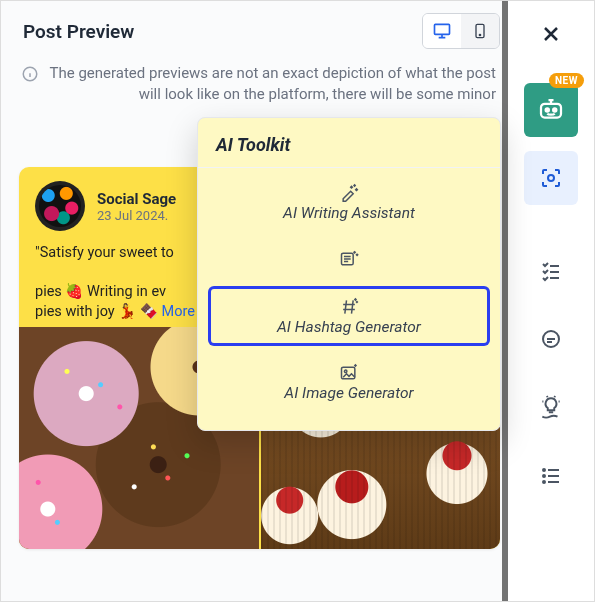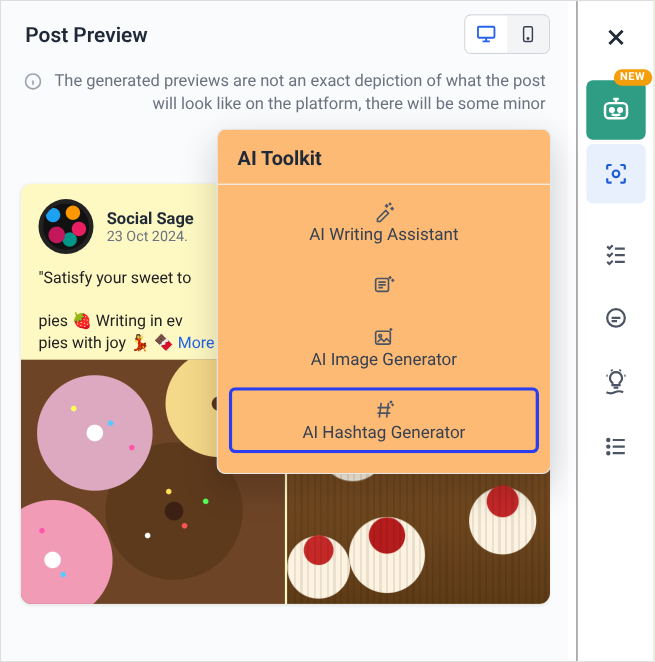--- a/index.html
+++ b/index.html
@@ -1,33 +1,33 @@
 <!DOCTYPE html>
 <html><head>
 <meta charset="utf-8">
 <style>
   * { box-sizing: border-box; margin: 0; padding: 0; font-family: -apple-system, BlinkMacSystemFont, "Segoe UI", Roboto, Arial, sans-serif; }
   body { background: #fff; width: 595px; height: 602px; overflow: hidden; position: relative; border: 1px solid #ddd; }
 
   .main-col { position: absolute; left: 0; top: 0; right: 78px; bottom: 0; background: #fafbfc; }
-  .side-col { position: absolute; right: 0; top: 0; width: 70px; bottom: 0; background: #fff; border-left: 1px solid #737373; display: flex; flex-direction: column; align-items: center; padding-top: 6px; gap: 4px; }
+  .side-col { position: absolute; right: 0; top: 0; width: 92px; bottom: 0; background: #fff; border-left: 6px solid #737373; display: flex; flex-direction: column; align-items: center; padding-top: 6px; gap: 14px; }
 
   
   .header { display: flex; align-items: center; padding: 12px 16px 12px 22px; }
   .header-title { font-size: 19px; font-weight: 600; color: #1f2937; flex: 1; }
   .device-toggle { display: flex; border: 1px solid #d1d5db; border-radius: 6px; overflow: hidden; }
   .device-btn { width: 38px; height: 34px; display: flex; align-items: center; justify-content: center; background: #fff; cursor: pointer; color: #2563eb; }
   .device-btn.active { background: #f3f4f6; color: #374151; }
 
   
   .notice { display: flex; padding: 2px 20px 8px 20px; gap: 8px; color: #6b7280; font-size: 15px; line-height: 1.4; text-align: right; }
   .notice-icon { color: #9ca3af; flex-shrink: 0; margin-top: 2px; }
 
   
-  .post-card { margin: 54px 16px 0 18px; background: #fef9c3; border-radius: 10px; box-shadow: 0 1px 3px rgba(0,0,0,0.08); overflow: hidden; position: relative; }
+  .post-card { margin: 54px 16px 0 18px; background: #fde047; border-radius: 10px; box-shadow: 0 1px 3px rgba(0,0,0,0.08); overflow: hidden; position: relative; }
   .post-head { display: flex; align-items: center; gap: 12px; padding: 14px 16px 8px 16px; }
   .avatar { width: 50px; height: 50px; border-radius: 50%; background: #222; position: relative; overflow: hidden; flex-shrink: 0; }
   .avatar::before { content: ""; position: absolute; inset: 4px; background:
     radial-gradient(circle at 22% 25%, #1da1f2 0 6px, transparent 7px),
     radial-gradient(circle at 65% 20%, #ff9800 0 6px, transparent 7px),
     radial-gradient(circle at 78% 55%, #e91e63 0 6px, transparent 7px),
     radial-gradient(circle at 30% 68%, #c2185b 0 7px, transparent 8px),
     radial-gradient(circle at 58% 78%, #009688 0 6px, transparent 7px)
     , #111; border-radius:50%;}
   .post-author { font-weight: 700; color: #1f2937; font-size: 15px; }
@@ -71,21 +71,21 @@
     radial-gradient(circle at 82% 66%, #fdf3e0 0 30px, transparent 31px),
     radial-gradient(circle at 38% 72%, #b71c1c 0 16px, transparent 17px),
     radial-gradient(circle at 38% 80%, #fdf3e0 0 34px, transparent 35px),
     radial-gradient(circle at 12% 78%, #c62828 0 13px, transparent 14px),
     radial-gradient(circle at 12% 85%, #fdf3e0 0 28px, transparent 29px),
     linear-gradient(#8a5a2a,#5e3b17); }
   .cupcake-bg::after{content:"";position:absolute;inset:0;background:
     repeating-linear-gradient(90deg, rgba(0,0,0,0.08) 0 2px, transparent 2px 6px);}
 
   
-  .popover { position: absolute; left: 196px; top: 116px; width: 304px; background: #fdba74; border-radius: 8px; border: 1px solid #e5e7eb; box-shadow: 0 12px 32px rgba(0,0,0,0.18); padding: 12px 0 14px 0; z-index: 50; }
+  .popover { position: absolute; left: 196px; top: 116px; width: 304px; background: #fef9c3; border-radius: 8px; border: 1px solid #e5e7eb; box-shadow: 0 12px 32px rgba(0,0,0,0.18); padding: 12px 0 14px 0; z-index: 50; font-style: italic; }
   .popover-title { font-size: 18px; font-weight: 700; color: #1f2937; padding: 4px 18px 12px 18px; border-bottom: 1px solid #f1f3f5; }
   .tool-item { display: flex; align-items: center; padding: 12px 18px; color: #374151; font-size: 15.5px; cursor: pointer; border-radius: 6px; margin: 2px 6px; flex-direction: column; }
   .tool-item .ticon { width: 22px; height: 22px; color: #4b5563; flex-shrink: 0; display:flex; align-items:center; justify-content:center;}
   .tool-item.highlight { box-shadow: 0 0 0 3px #2a3ef0 inset; border-radius: 6px; margin: 4px 10px; padding: 10px 14px; }
 
   
   .rail-btn { width: 54px; height: 54px; display: flex; align-items: center; justify-content: center; color: #4b5563; border-radius: 6px; cursor: pointer; position: relative; }
   .rail-btn.close { color: #1f2937; }
   .rail-btn.bot { background: #2f9c84; color: #fff; border-radius: 6px; margin-top: 8px; }
   .rail-btn.active { background: #e8f0fe; color: #1e5bd6; }
@@ -125,21 +125,21 @@
         </svg>
     </span>
     <span>The generated previews are not an exact depiction of what the post will look like on the platform, there will be some minor</span>
   </div>
 
   <div class="post-card">
     <div class="post-head">
       <div class="avatar"></div>
       <div>
         <div class="post-author">Social Sage</div>
-        <div class="post-date">23 Oct 2024.</div>
+        <div class="post-date">23 Jul 2024.</div>
       </div>
     </div>
     <div class="post-body">
       <span>"Satisfy your sweet to</span><br>
       <br>
       <span>pies 🍓 Writing in ev</span><br>
       <span>pies with joy 💃 🍫</span>
       <span class="see-more">More</span>
     </div>
     <div class="post-images">
@@ -164,40 +164,40 @@
     <div class="tool-item">
       <span class="ticon">
         <svg width="20" height="20" viewBox="0 0 24 24" fill="none" stroke="currentColor" stroke-width="1.8">
             <rect x="3" y="5" width="14" height="14" rx="2"></rect>
             <path d="M6 9h8M6 12h8M6 15h5"></path>
             <path d="M18 4l.7-.7.7.7-.7.7zM21 7l.7-.7.7.7-.7.7z"></path>
           </svg>
       </span>
     </div>
 
+    <div class="tool-item highlight">
+      <span class="ticon">
+        <svg width="20" height="20" viewBox="0 0 24 24" fill="none" stroke="currentColor" stroke-width="1.8">
+            <path d="M5 9h14M5 15h14M9 4l-2 16M17 4l-2 16"></path>
+            <path d="M19 3l.7-.7.7.7-.7.7zM21 6l.5-.5.5.5-.5.5z"></path>
+          </svg>
+      </span>
+      <span>AI Hashtag Generator</span>
+    </div>
+
     <div class="tool-item">
       <span class="ticon">
         <svg width="20" height="20" viewBox="0 0 24 24" fill="none" stroke="currentColor" stroke-width="1.8">
             <rect x="3" y="5" width="16" height="14" rx="2"></rect>
             <circle cx="8" cy="10" r="1.5"></circle>
             <path d="M5 17l4-4 3 3 3-3 4 4"></path>
             <path d="M19 3l.7-.7.7.7-.7.7z"></path>
           </svg>
       </span>
       <span>AI Image Generator</span>
-    </div>
-
-    <div class="tool-item highlight">
-      <span class="ticon">
-        <svg width="20" height="20" viewBox="0 0 24 24" fill="none" stroke="currentColor" stroke-width="1.8">
-            <path d="M5 9h14M5 15h14M9 4l-2 16M17 4l-2 16"></path>
-            <path d="M19 3l.7-.7.7.7-.7.7zM21 6l.5-.5.5.5-.5.5z"></path>
-          </svg>
-      </span>
-      <span>AI Hashtag Generator</span>
     </div>
   </div>
 
 </div>
 
 <div class="side-col">
 
   <div class="rail-btn close">
     <svg width="24" height="24" viewBox="0 0 24 24" fill="none" stroke="currentColor" stroke-width="2.5">
         <path d="M6 6l12 12M18 6l-12 12"></path>

